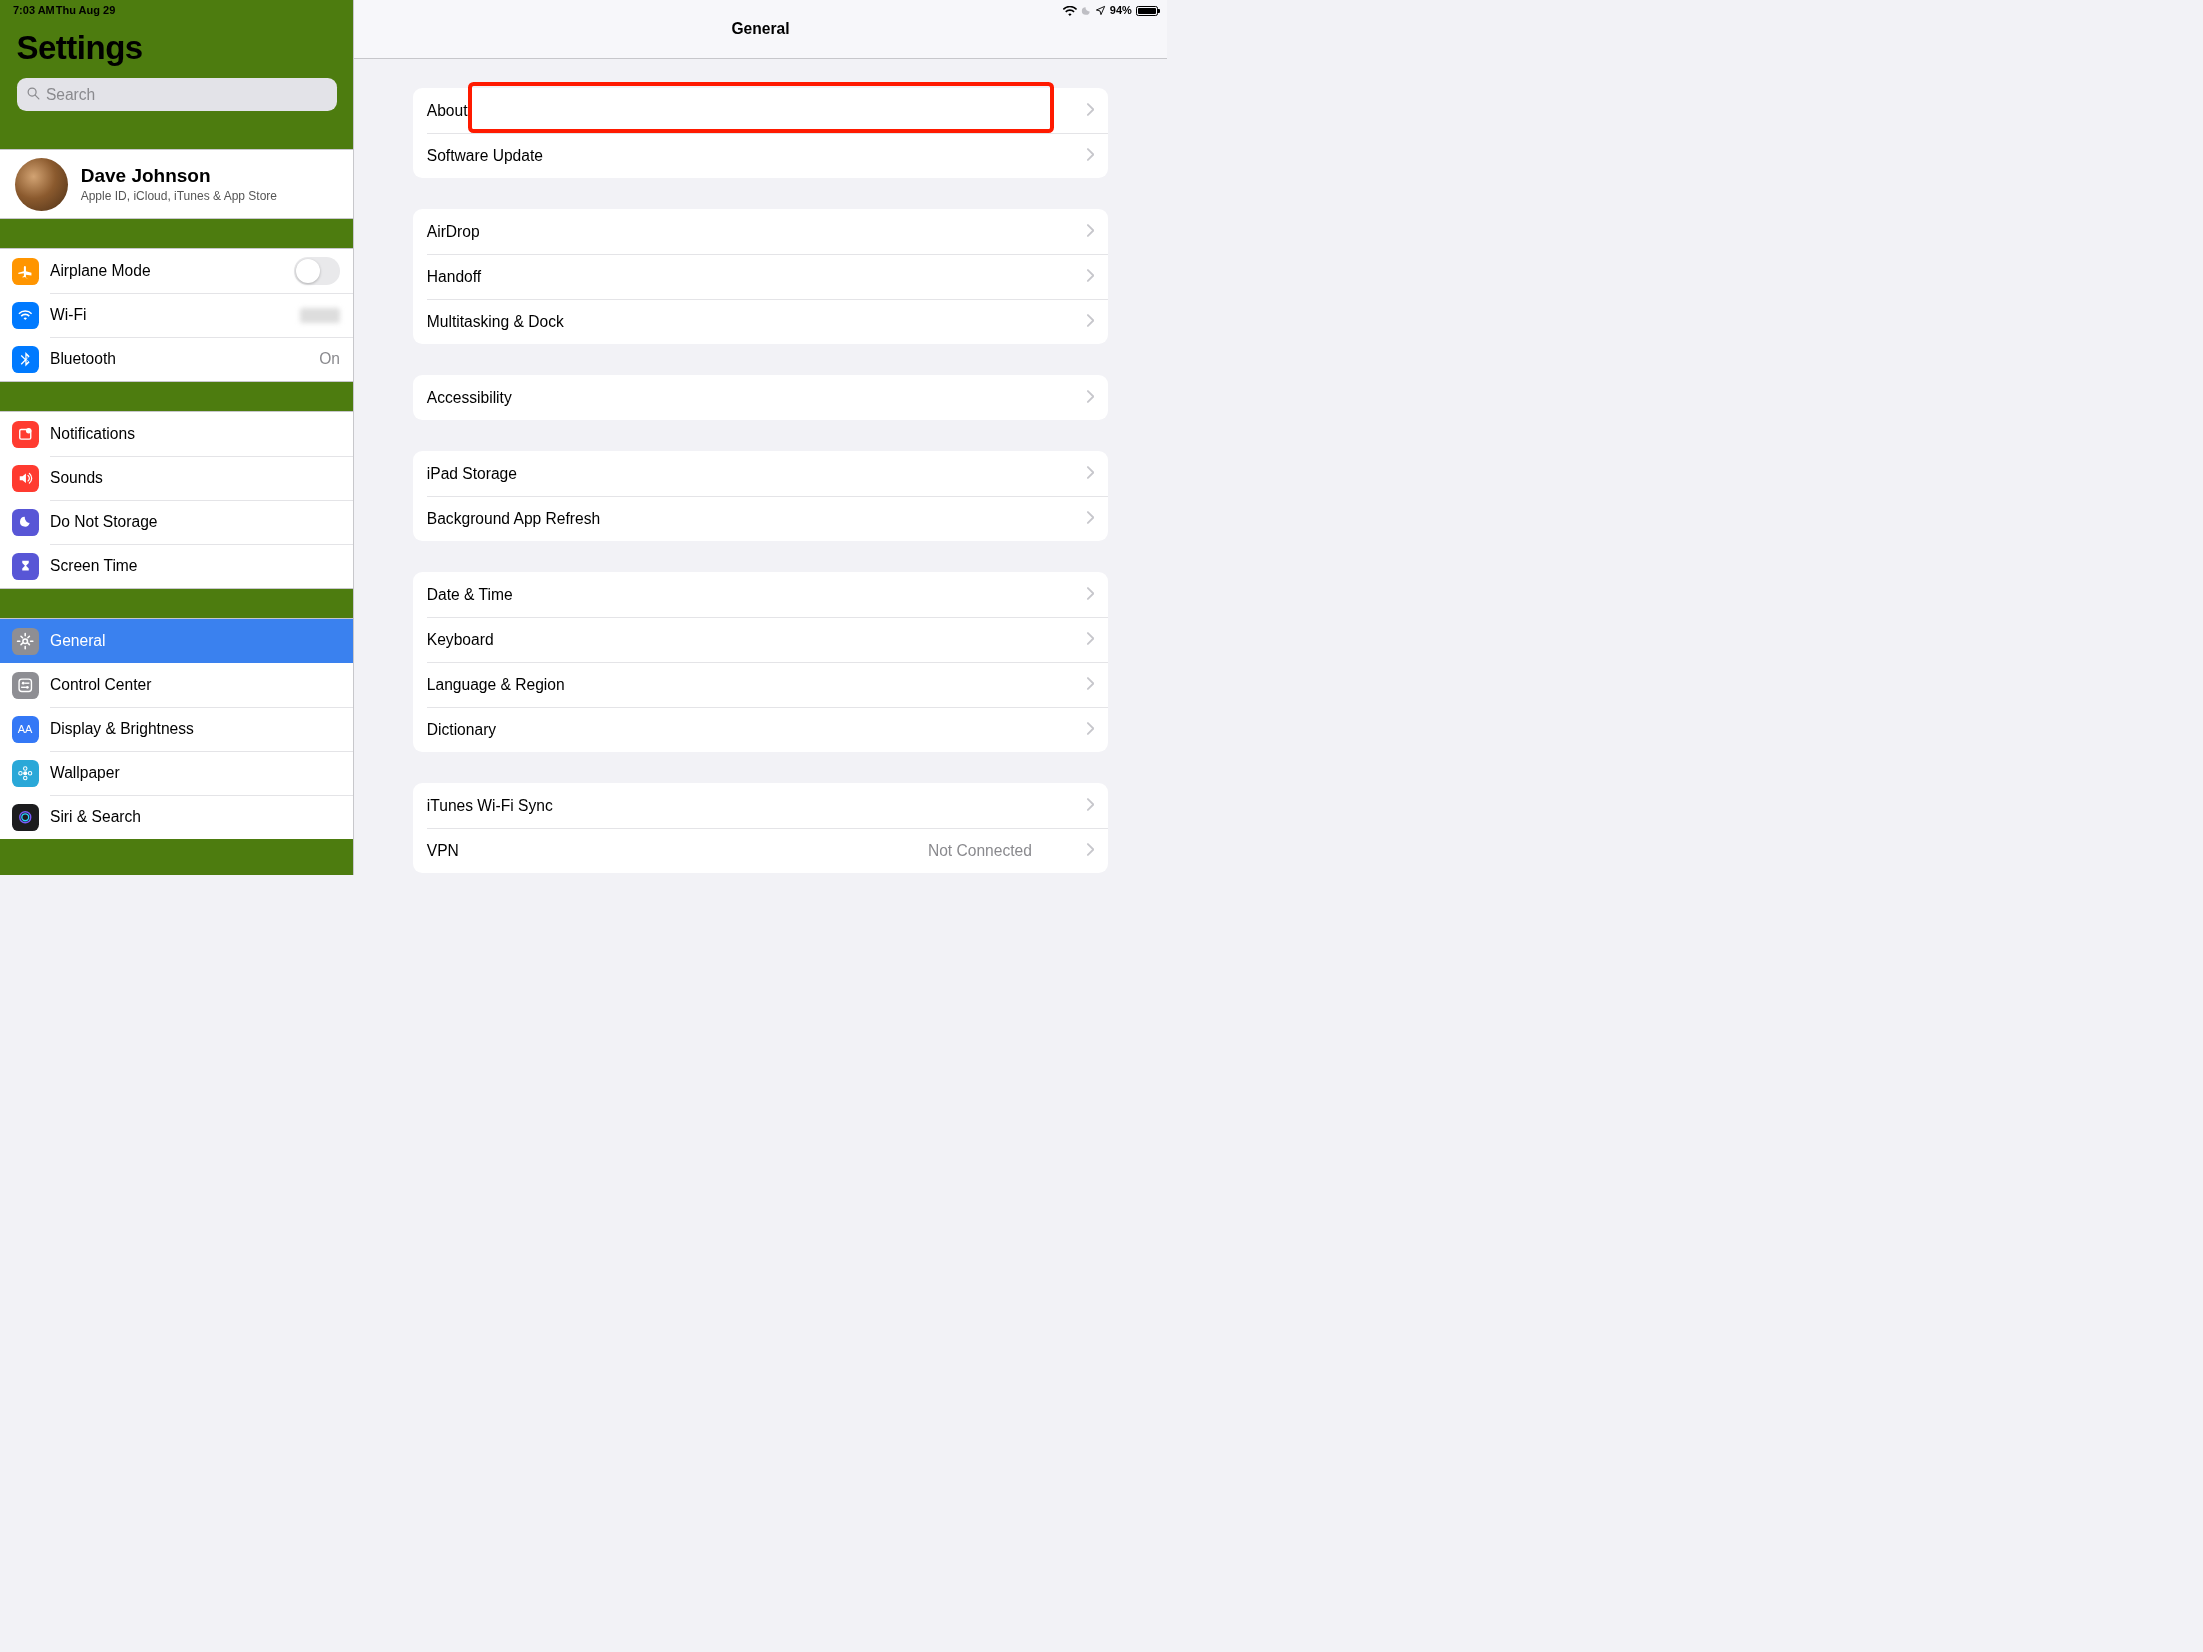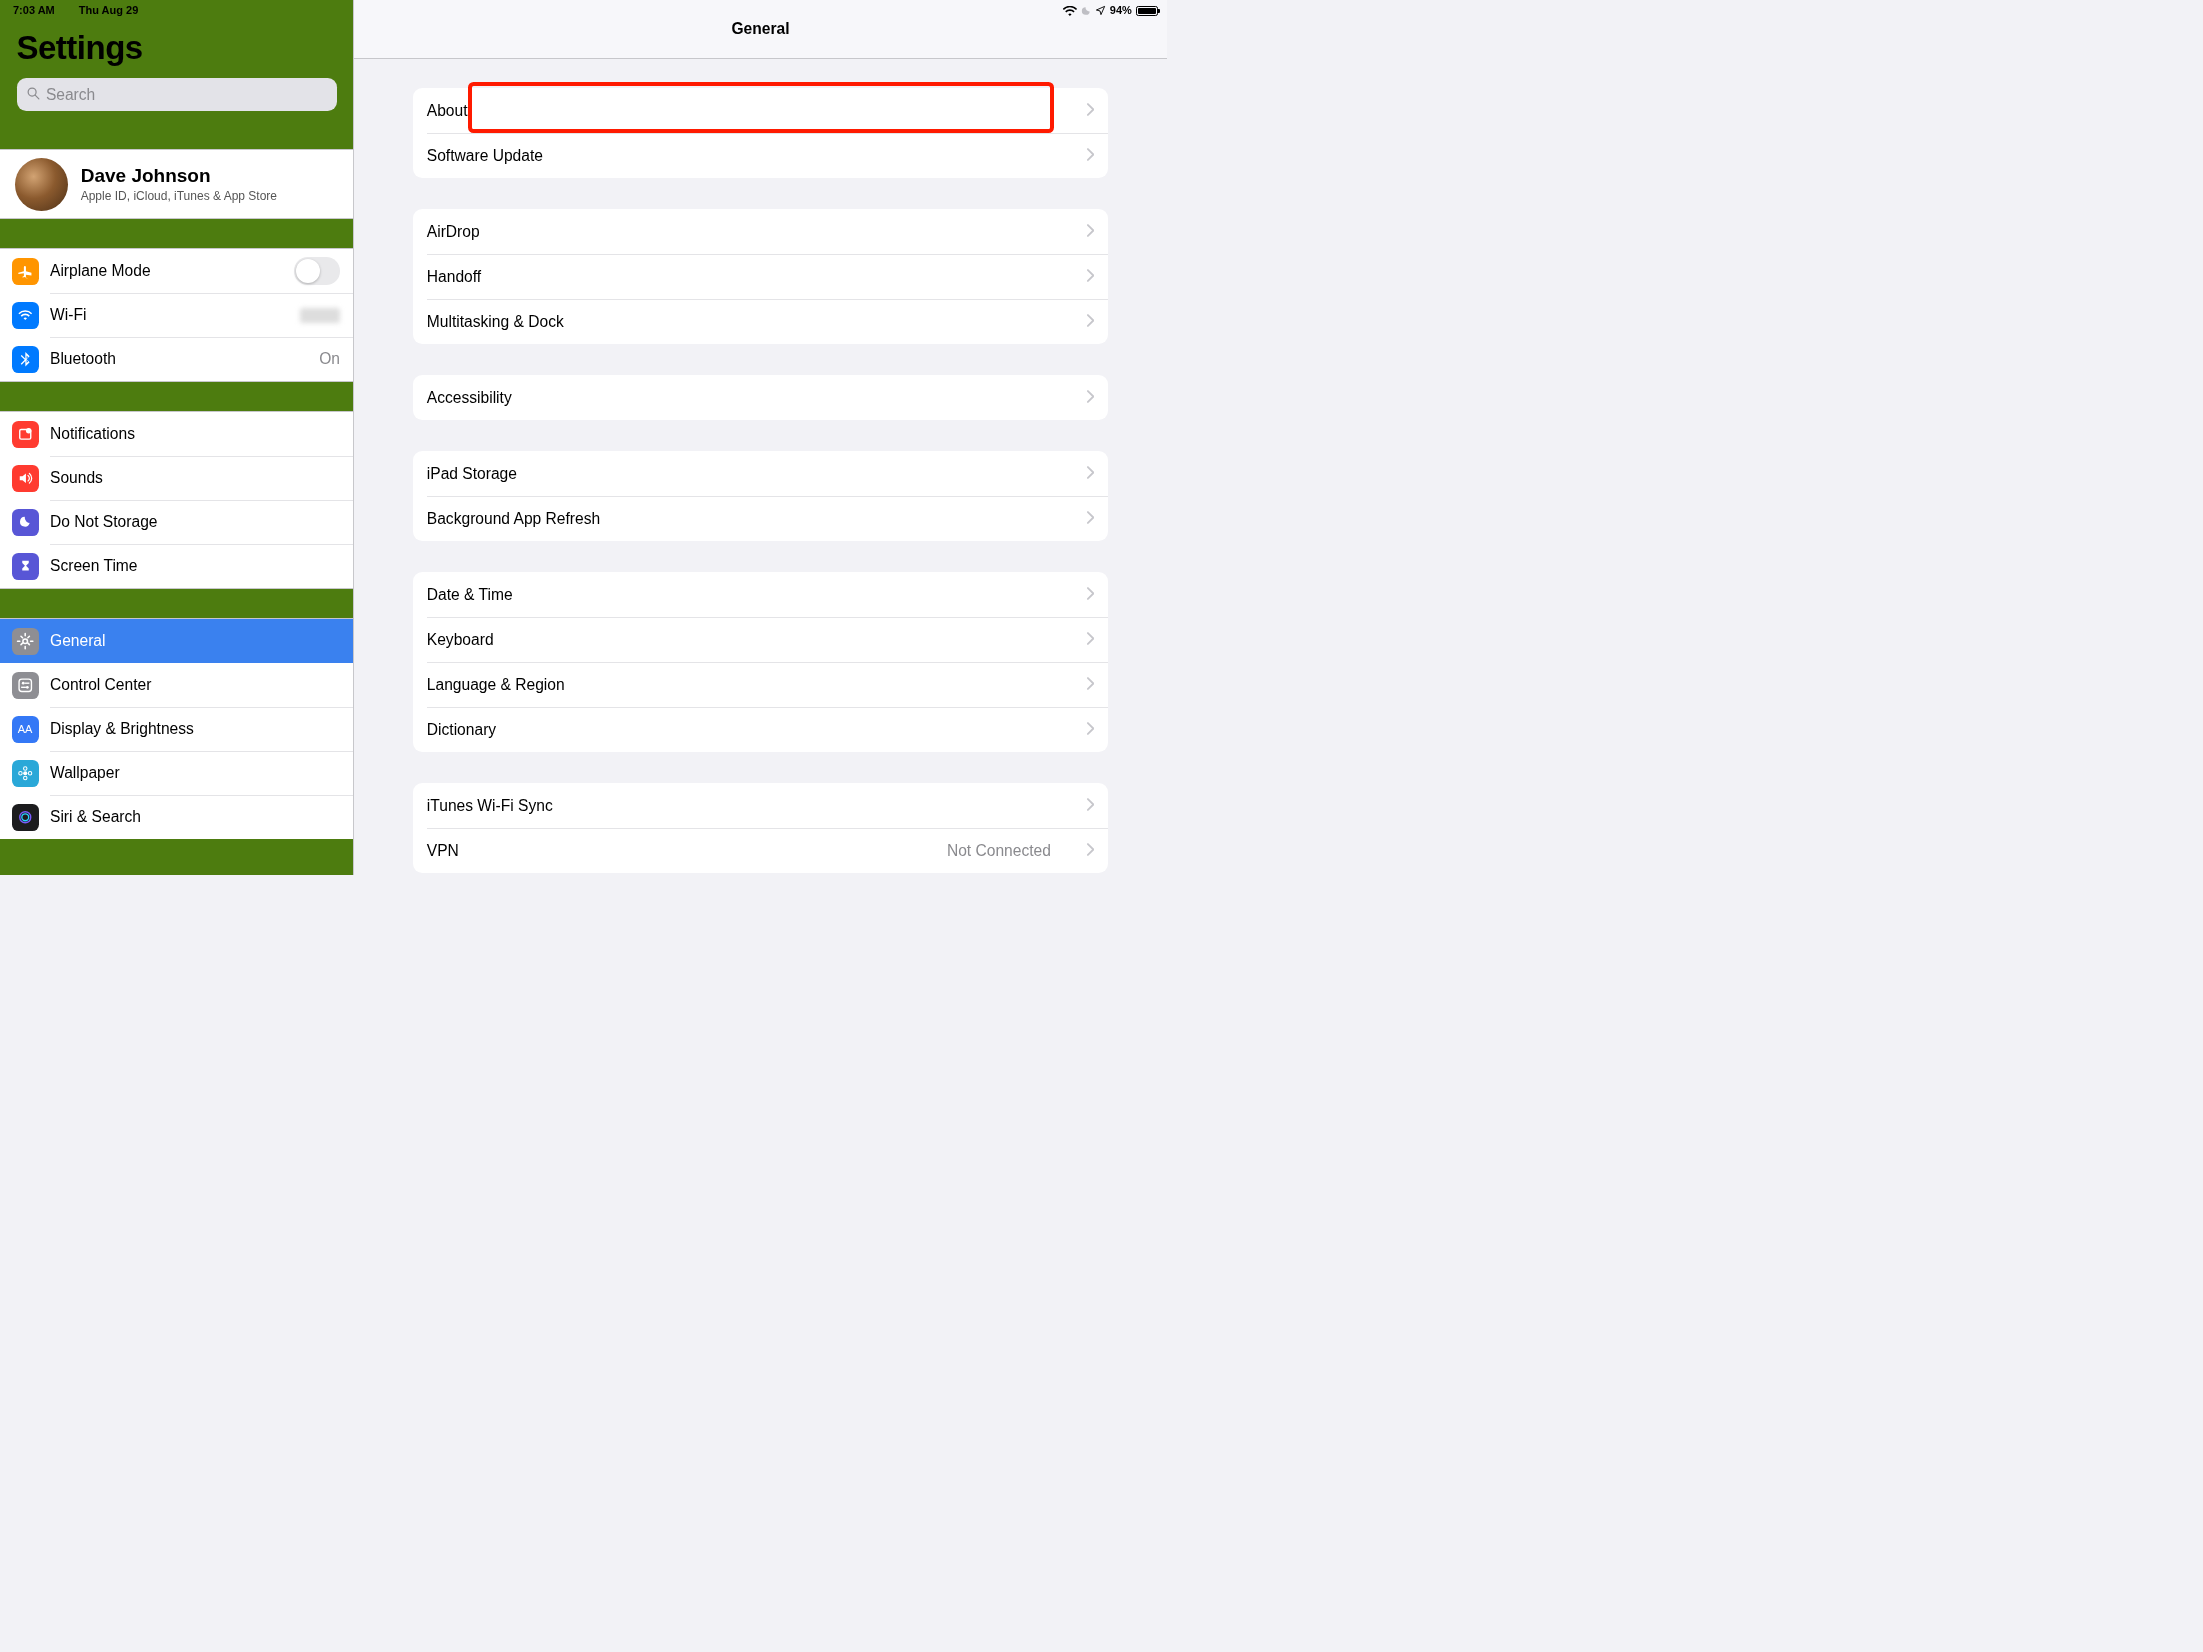--- a/index.html
+++ b/index.html
@@ -1,21 +1,21 @@
 <!DOCTYPE html>
 <html style="font-size:14.7px"><head>
 <meta charset="utf-8">
 <style>
   * { margin: 0; padding: 0; box-sizing: border-box; font-family: -apple-system, 'Helvetica Neue', Helvetica, Arial, sans-serif; -webkit-font-smoothing: antialiased; }
   html, body { width: 1167px; height: 875px; background: #f2f2f6; overflow: hidden; }
   .screen { width: 1167px; height: 875px; background: #f2f2f6; position: relative; }
 
   
   .statusbar { position: absolute; left: 0; right: 0; top: 0; height: 18.4px; display: flex; justify-content: space-between; align-items: center; font-size: 11px; padding: 1.8px 9.2px 0 13px; color: #000; z-index: 5;}
-  .statusbar .left { display: flex; gap: 24px; font-weight: 600;}
+  .statusbar .left { display: flex; gap: 1px; font-weight: 600;}
   .statusbar .right { display: flex; align-items: flex-end; gap: 4px; font-weight: 600;}
   .bat { width: 22px; height: 10px; border: 0.9px solid #000; border-radius: 2.3px; position: relative; }
   .bat::after { content:''; position: absolute; right: -2.8px; top: 1.8px; width: 1.8px; height: 4.6px; background: #000; border-radius: 0 0.9px 0.9px 0;}
   .bat .fill { position: absolute; left: 0.9px; top: 0.9px; bottom: 0.9px; width: 90%; background: #000; border-radius: 0.9px;}
   .icon-inline svg { display: block; }
 
   
   .sidebar { position: absolute; left: 0; top: 0; bottom: 0; width: 354px; background: #4d7c0f; border-right: 0.9px solid #c7c7cb; }
   .detail  { position: absolute; left: 354px; right: 0; top: 0; bottom: 0; background: #f2f2f6; }
 
@@ -57,21 +57,21 @@
   .c-lblue{background:#3478f6} .c-teal{background:#2aa8d8} .c-black{background:#1c1c1e}
 
   
   .detail-head { height: 59px; border-bottom: 0.9px solid #c7c7cb; display: flex; align-items: center; justify-content: center; background: #f7f7fa;}
   .detail-title { font-size: 15.6px; font-weight: 600; }
   .detail-body { padding: 29px 59px 0 59px; }
   .d-group { background: #fff; border-radius: 9.2px; margin-bottom: 31px; overflow: hidden; }
   .d-row { display: flex; align-items: center; height: 45px; padding: 0 13.8px; position: relative; gap: 35px; }
   .d-row + .d-row::before { content:''; position: absolute; left: 13.8px; right: 0; top: 0; height: 0.9px; background: #e4e4e7;}
   .d-row .d-label { font-size: 15.6px; flex: 1; }
-  .d-row .d-value { font-size: 15.6px; color: #8a8a8e; margin-right: 1px;}
+  .d-row .d-value { font-size: 15.6px; color: #8a8a8e; margin-right: 20px;}
   .chev { color: #c7c7cc; }
 
   
   .hl { position: absolute; border: 4.6px solid #ff1a00; border-radius: 5.5px; pointer-events: none; z-index: 20;}
 </style>
 </head>
 <body>
 
 <div class="screen">
 

